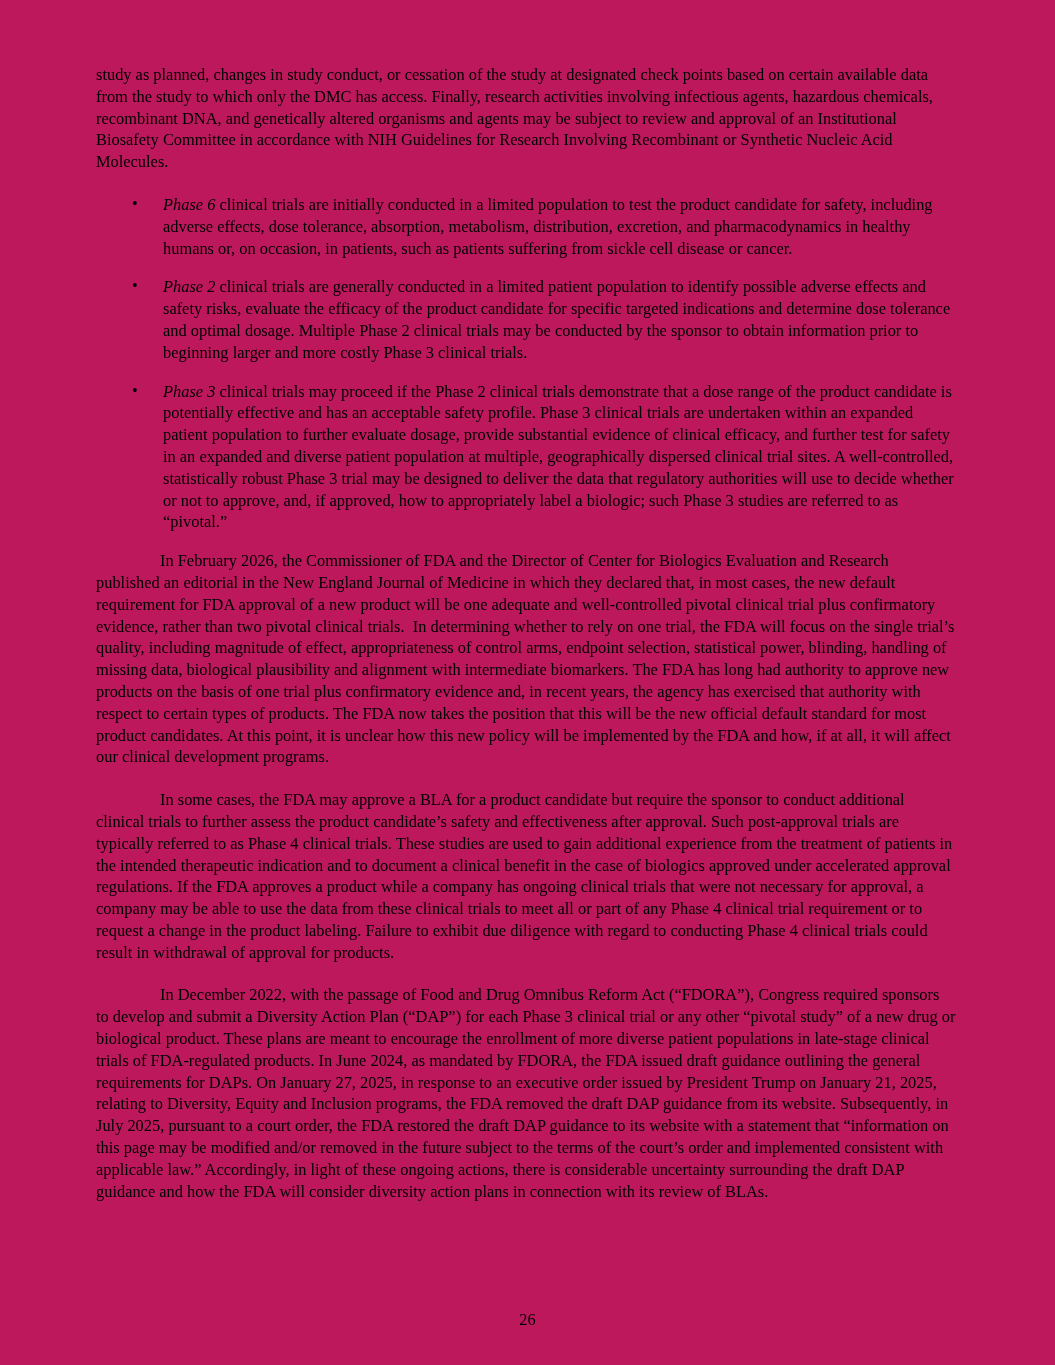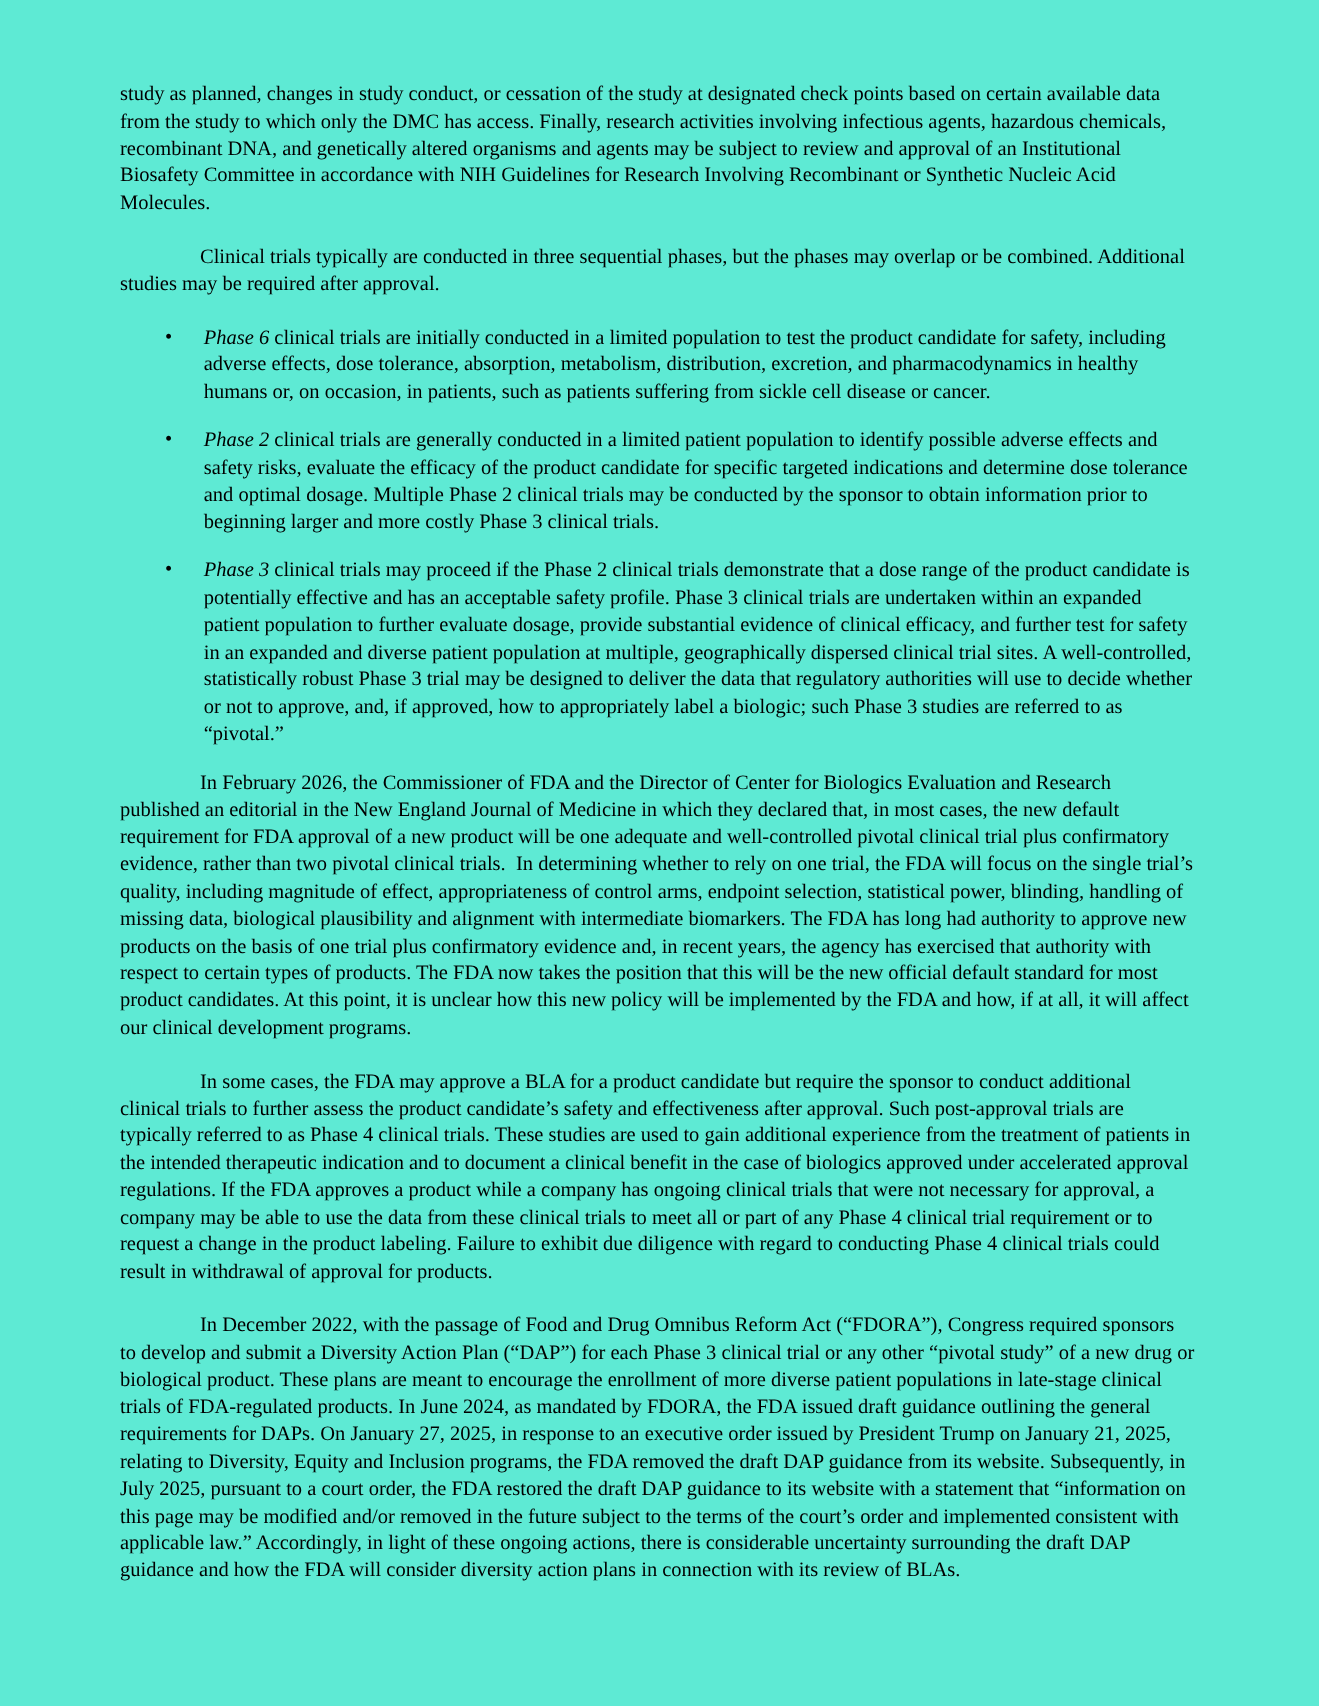--- a/index.html
+++ b/index.html
@@ -4,21 +4,21 @@
 <style>
   html, body {
     margin: 0;
     padding: 0;
     background: #ffffff;
   }
   .page {
     position: relative;
     width: 1055px;
     height: 1365px;
-    background: #5eead4;
+    background: #be185d;
     color: #000000;
     font-family: "Liberation Serif", "DejaVu Serif", serif;
     overflow: hidden;
   }
   .content {
     position: absolute;
     left: 96px;
     top: 64px;
     width: 860px;
     font-size: 16.4px;
@@ -60,21 +60,20 @@
   }
 </style>
 </head>
 <body>
 
 <div class="page">
   <div class="content">
 
     <p class="para">study as planned, changes in study conduct, or cessation of the study at designated check points based on certain available data from the study to which only the DMC has access. Finally, research activities involving infectious agents, hazardous chemicals, recombinant DNA, and genetically altered organisms and agents may be subject to review and approval of an Institutional Biosafety Committee in accordance with NIH Guidelines for Research Involving Recombinant or Synthetic Nucleic Acid Molecules.</p>
 
-    <p class="para indent">Clinical trials typically are conducted in three sequential phases, but the phases may overlap or be combined. Additional studies may be required after approval.</p>
 
     <ul class="bullets">
       <li class="bullet-item">
         <span class="bullet-marker">•</span>
         <span><em class="phase-lead">Phase 6</em><span> clinical trials are initially conducted in a limited population to test the product candidate for safety, including adverse effects, dose tolerance, absorption, metabolism, distribution, excretion, and pharmacodynamics in healthy humans or, on occasion, in patients, such as patients suffering from sickle cell disease or cancer.</span></span>
       </li>
       <li class="bullet-item">
         <span class="bullet-marker">•</span>
         <span><em class="phase-lead">Phase 2</em><span> clinical trials are generally conducted in a limited patient population to identify possible adverse effects and safety risks, evaluate the efficacy of the product candidate for specific targeted indications and determine dose tolerance and optimal dosage. Multiple Phase 2 clinical trials may be conducted by the sponsor to obtain information prior to beginning larger and more costly Phase 3 clinical trials.</span></span>
       </li>
@@ -85,13 +84,14 @@
     </ul>
 
     <p class="para indent">In February 2026, the Commissioner of FDA and the Director of Center for Biologics Evaluation and Research published an editorial in the New England Journal of Medicine in which they declared that, in most cases, the new default requirement for FDA approval of a new product will be one adequate and well-controlled pivotal clinical trial plus confirmatory evidence, rather than two pivotal clinical trials.&nbsp; In determining whether to rely on one trial, the FDA will focus on the single trial’s quality, including magnitude of effect, appropriateness of control arms, endpoint selection, statistical power, blinding, handling of missing data, biological plausibility and alignment with intermediate biomarkers. The FDA has long had authority to approve new products on the basis of one trial plus confirmatory evidence and, in recent years, the agency has exercised that authority with respect to certain types of products. The FDA now takes the position that this will be the new official default standard for most product candidates. At this point, it is unclear how this new policy will be implemented by the FDA and how, if at all, it will affect our clinical development programs.</p>
 
     <p class="para indent">In some cases, the FDA may approve a BLA for a product candidate but require the sponsor to conduct additional clinical trials to further assess the product candidate’s safety and effectiveness after approval. Such post-approval trials are typically referred to as Phase 4 clinical trials. These studies are used to gain additional experience from the treatment of patients in the intended therapeutic indication and to document a clinical benefit in the case of biologics approved under accelerated approval regulations. If the FDA approves a product while a company has ongoing clinical trials that were not necessary for approval, a company may be able to use the data from these clinical trials to meet all or part of any Phase 4 clinical trial requirement or to request a change in the product labeling. Failure to exhibit due diligence with regard to conducting Phase 4 clinical trials could result in withdrawal of approval for products.</p>
 
     <p class="para indent">In December 2022, with the passage of Food and Drug Omnibus Reform Act (“FDORA”), Congress required sponsors to develop and submit a Diversity Action Plan (“DAP”) for each Phase 3 clinical trial or any other “pivotal study” of a new drug or biological product. These plans are meant to encourage the enrollment of more diverse patient populations in late-stage clinical trials of FDA-regulated products. In June 2024, as mandated by FDORA, the FDA issued draft guidance outlining the general requirements for DAPs. On January 27, 2025, in response to an executive order issued by President Trump on January 21, 2025, relating to Diversity, Equity and Inclusion programs, the FDA removed the draft DAP guidance from its website. Subsequently, in July 2025, pursuant to a court order, the FDA restored the draft DAP guidance to its website with a statement that “information on this page may be modified and/or removed in the future subject to the terms of the court’s order and implemented consistent with applicable law.” Accordingly, in light of these ongoing actions, there is considerable uncertainty surrounding the draft DAP guidance and how the FDA will consider diversity action plans in connection with its review of BLAs.</p>
 
   </div>
 
+  <div class="page-number">26</div>
 </div>
 
 </body></html>

